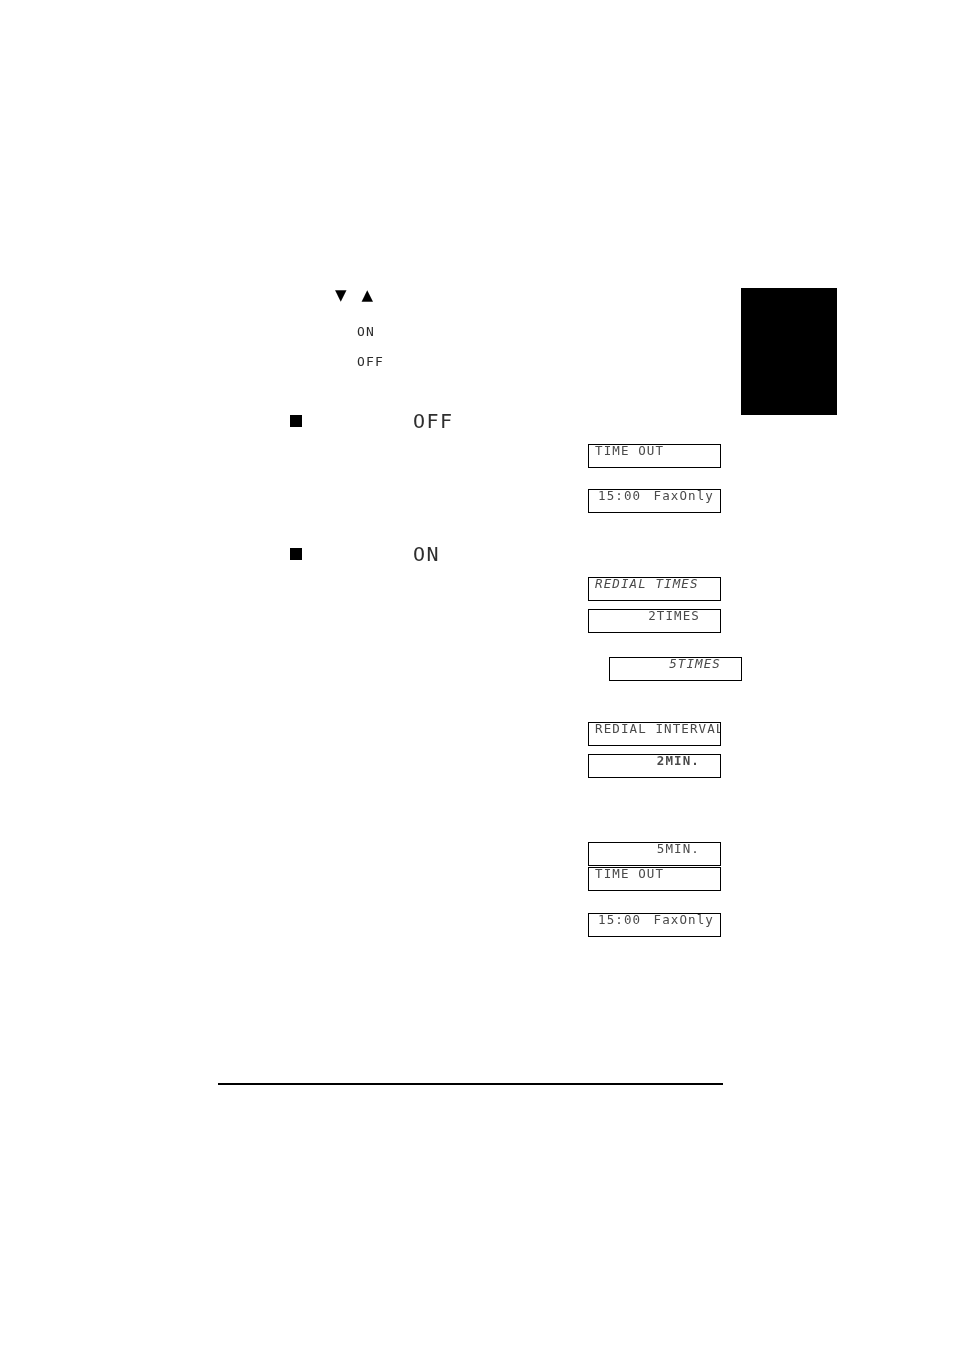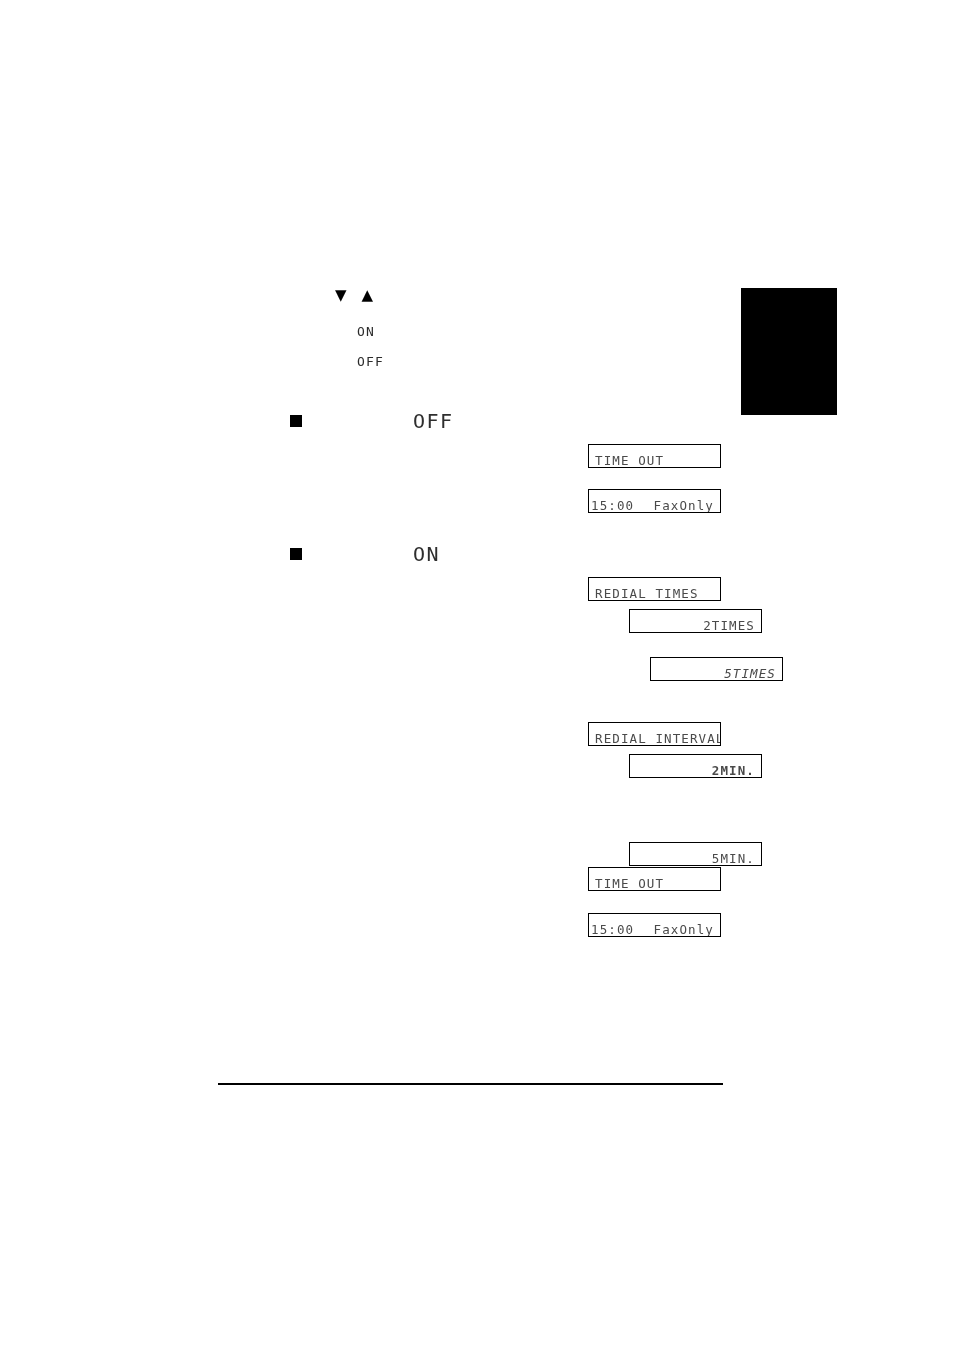--- a/index.html
+++ b/index.html
@@ -72,37 +72,37 @@
 
   
   .lcd {
     position: absolute;
     box-sizing: border-box;
     width: 133px;
     height: 24px;
     border: 1.6px solid #000000;
     background: #ffffff;
     display: flex;
-    align-items: flex-end;
+    align-items: flex-start;
     font-family: "DejaVu Sans Mono", monospace;
     font-size: 12.5px;
     letter-spacing: 1.1px;
     color: #4a4a4a;
     line-height: 1;
     overflow: hidden;
   }
   .lcd-text {
     display: block;
     white-space: pre;
   }
   .lcd.align-left  { justify-content: flex-start; padding-left: 6px; }
-  .lcd.align-right { justify-content: flex-end;   padding-right: 6px; margin-left: 41px; }
+  .lcd.align-right { justify-content: flex-end;   padding-right: 20px; }
   .lcd.split {
     justify-content: space-between;
-    padding-left: 2px;
+    padding-left: 9px;
     padding-right: 6px;
   }
 
   
   .footer-rule {
     position: absolute;
     background: #000000;
     height: 2px;
   }
 </style>
@@ -132,21 +132,21 @@
 
   <div class="lcd split" style="left:588px; top:489px;">
     <span class="lcd-text">15:00</span>
     <span class="lcd-text">FaxOnly</span>
   </div>
 
   <div class="bullet-square" style="left:290px; top:548px;"></div>
 
   <div class="step-value" style="left:413px; top:544px;">ON</div>
 
-  <div class="lcd align-left" style="left:588px; top:577px;">
+  <div class="lcd align-left" style="left:588px; top:577px;font-style:italic;">
     <span class="lcd-text">REDIAL TIMES</span>
   </div>
 
   <div class="lcd align-right" style="left:588px; top:609px;">
     <span class="lcd-text">2TIMES</span>
   </div>
 
   <div class="lcd align-right" style="left:609px; top:657px;font-style:italic;">
     <span class="lcd-text">5TIMES</span>
   </div>

